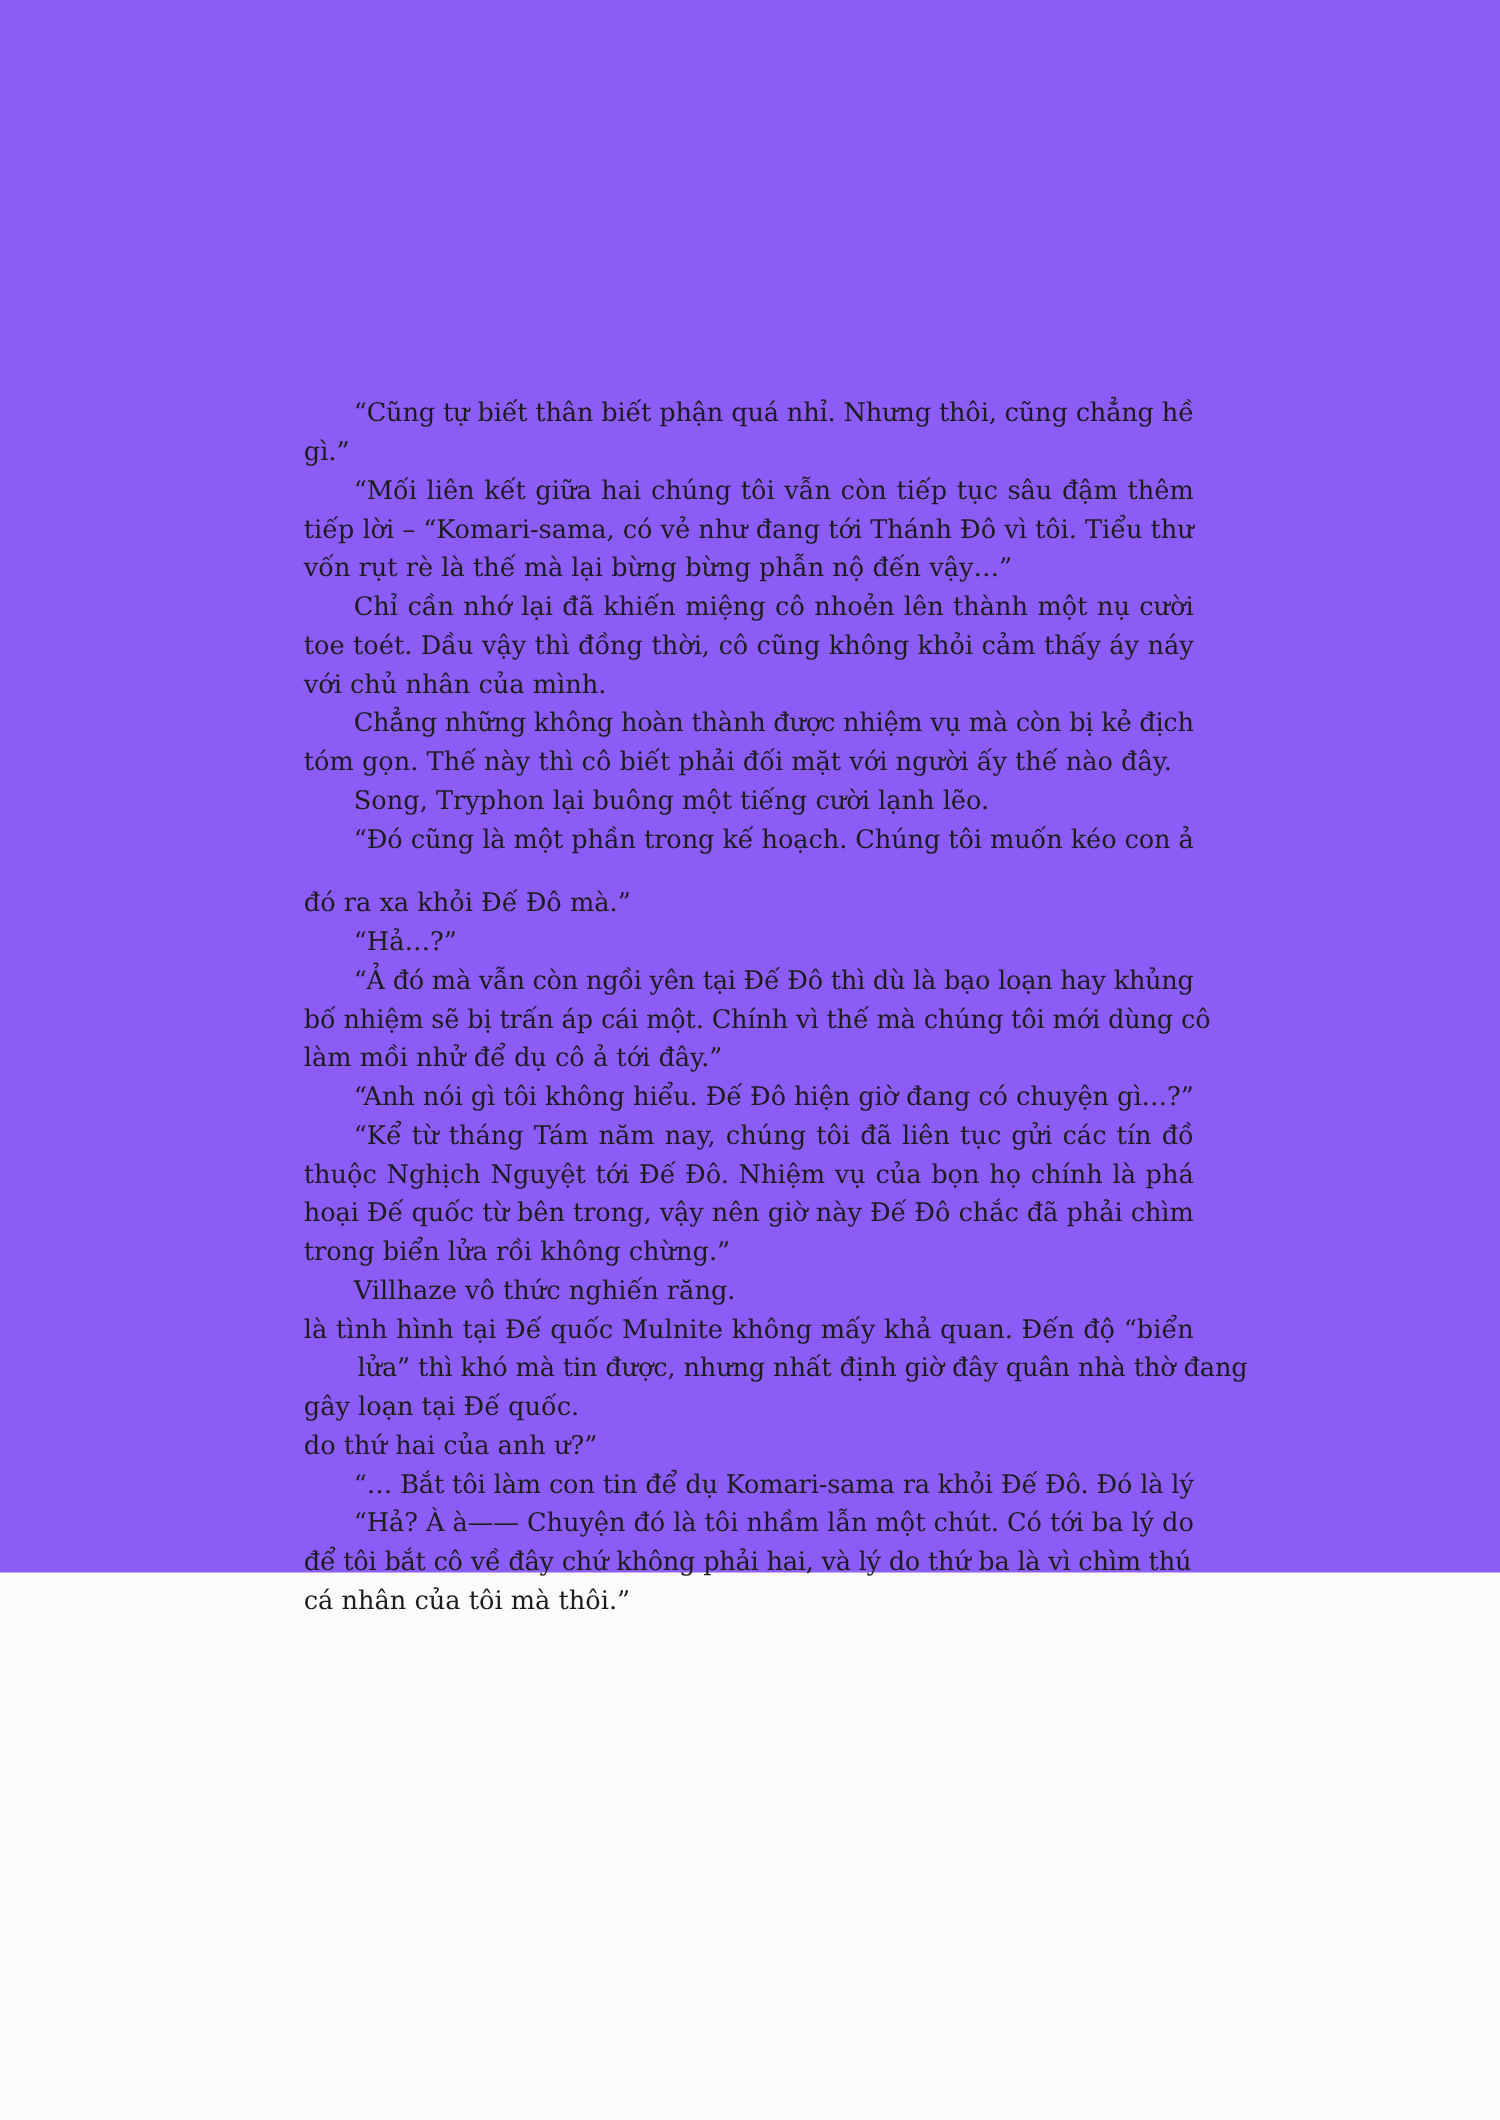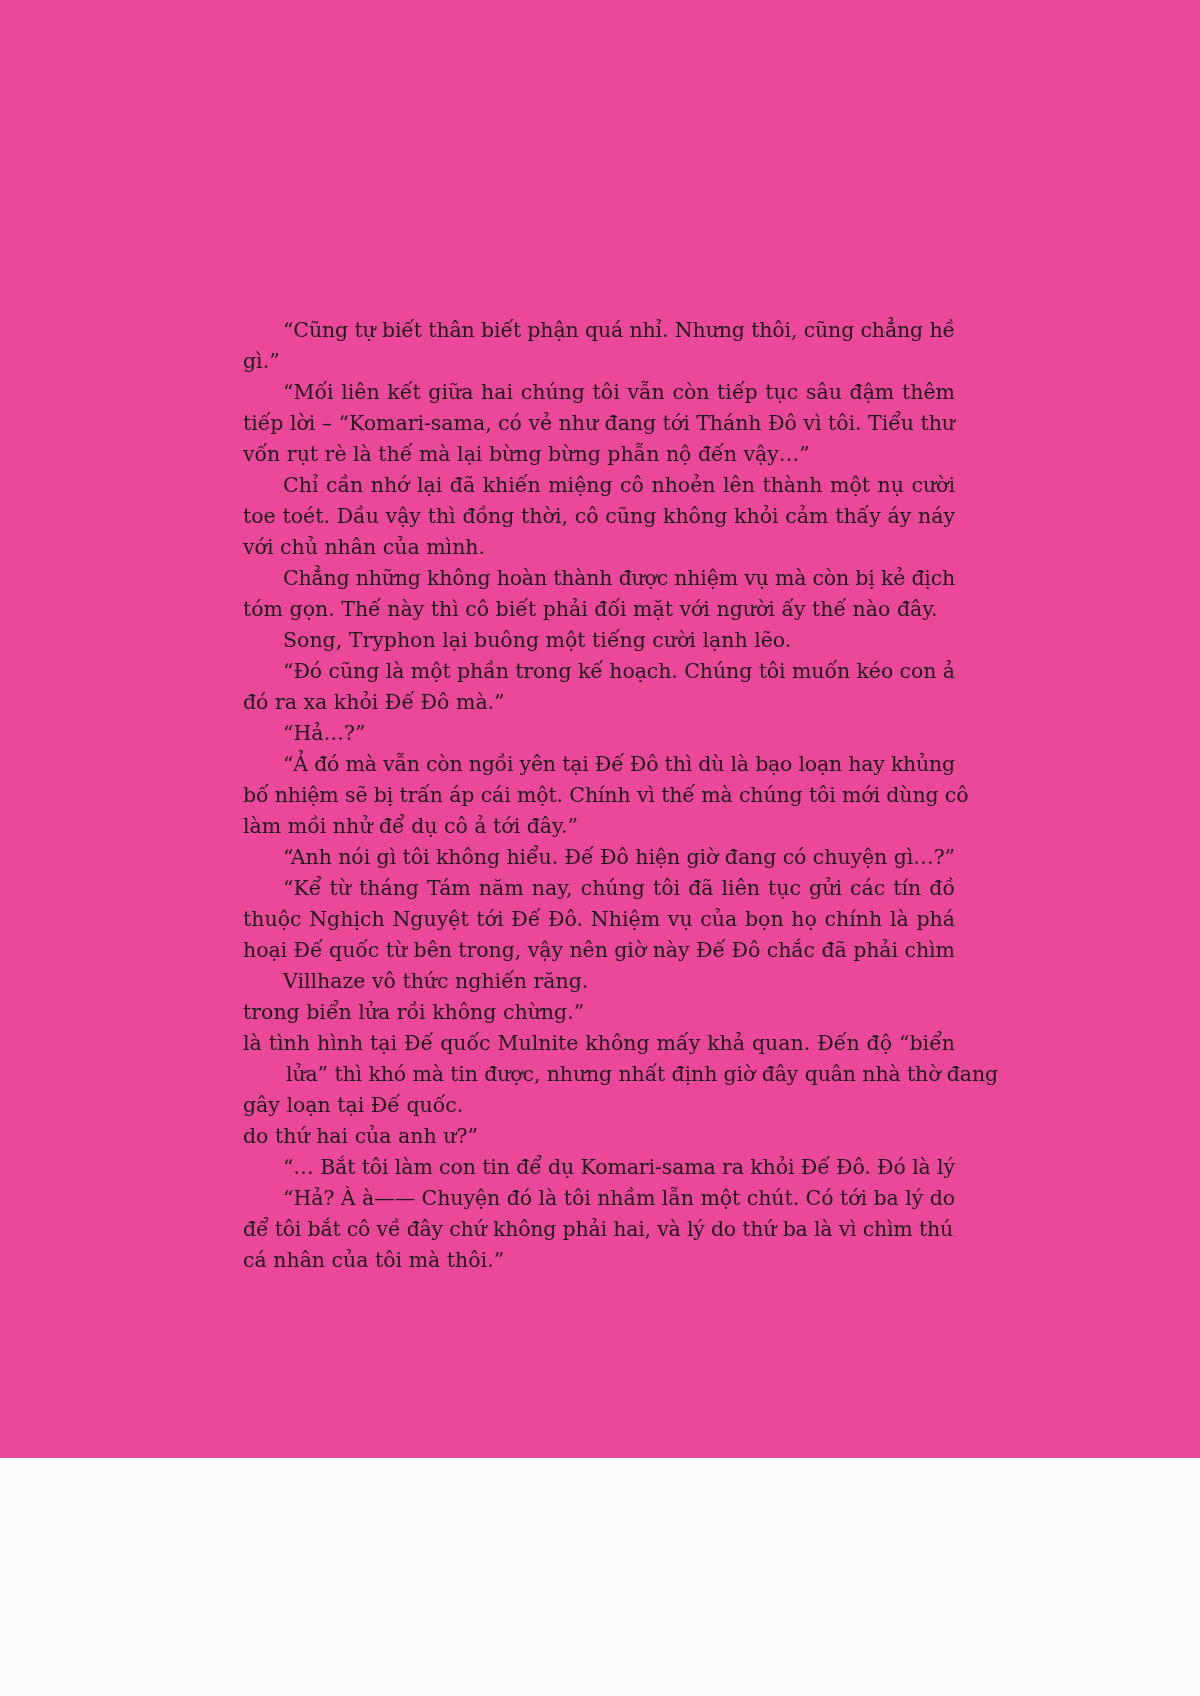--- a/index.html
+++ b/index.html
@@ -10,22 +10,22 @@
     body {
       width: 1200px;
       height: 1696px;
       position: relative;
       overflow: hidden;
     }
     .page {
       position: absolute;
       left: 0; top: 0;
       width: 1200px;
-      height: 1458px;
-      background: #ec4899;
+      height: 1258px;
+      background: #8b5cf6;
       text-decoration: underline;
     }
     .text-block {
       position: absolute;
       left: 243px;
       top: 315px;
       width: 712px;
       font-family: "DejaVu Serif", "Liberation Serif", serif;
       font-size: 20.5px;
       line-height: 31px;
@@ -52,31 +52,31 @@
       <span class="line indent" style="white-space: nowrap;">“Mối liên kết giữa hai chúng tôi vẫn còn tiếp tục sâu đậm thêm</span>
       <span class="line" style="white-space: nowrap; letter-spacing: -0.0253623px; text-align-last: left;">tiếp lời – “Komari-sama, có vẻ như đang tới Thánh Đô vì tôi. Tiểu thư</span>
       <span class="line last" style="white-space: nowrap;">vốn rụt rè là thế mà lại bừng bừng phẫn nộ đến vậy…”</span>
       <span class="line indent" style="white-space: nowrap;">Chỉ cần nhớ lại đã khiến miệng cô nhoẻn lên thành một nụ cười</span>
       <span class="line" style="white-space: nowrap;">toe toét. Dầu vậy thì đồng thời, cô cũng không khỏi cảm thấy áy náy</span>
       <span class="line last" style="white-space: nowrap;">với chủ nhân của mình.</span>
       <span class="line indent" style="white-space: nowrap; letter-spacing: -0.194271px; text-align-last: left;">Chẳng những không hoàn thành được nhiệm vụ mà còn bị kẻ địch</span>
       <span class="line last" style="white-space: nowrap;">tóm gọn. Thế này thì cô biết phải đối mặt với người ấy thế nào đây.</span>
       <span class="line indent last" style="white-space: nowrap;">Song, Tryphon lại buông một tiếng cười lạnh lẽo.</span>
       <span class="line indent" style="white-space: nowrap; letter-spacing: -0.0783811px; text-align-last: left;">“Đó cũng là một phần trong kế hoạch. Chúng tôi muốn kéo con ả</span>
-      <span class="line last" style="white-space: nowrap;">đó ra xa khỏi Đế Đô mà.”</span>
+      <span class="line last" style="white-space: nowrap; margin-top: 20px;">đó ra xa khỏi Đế Đô mà.”</span>
       <span class="line indent last" style="white-space: nowrap;">“Hả…?”</span>
       <span class="line indent" style="white-space: nowrap; letter-spacing: -0.2146px; text-align-last: left;">“Ả đó mà vẫn còn ngồi yên tại Đế Đô thì dù là bạo loạn hay khủng</span>
       <span class="line" style="white-space: nowrap; letter-spacing: -0.133502px; text-align-last: left;">bố nhiệm sẽ bị trấn áp cái một. Chính vì thế mà chúng tôi mới dùng cô</span>
       <span class="line last" style="white-space: nowrap;">làm mồi nhử để dụ cô ả tới đây.”</span>
       <span class="line indent last" style="white-space: nowrap; letter-spacing: -0.0662202px; text-align-last: left;">“Anh nói gì tôi không hiểu. Đế Đô hiện giờ đang có chuyện gì…?”</span>
       <span class="line indent" style="white-space: nowrap;">“Kể từ tháng Tám năm nay, chúng tôi đã liên tục gửi các tín đồ</span>
       <span class="line" style="white-space: nowrap;">thuộc Nghịch Nguyệt tới Đế Đô. Nhiệm vụ của bọn họ chính là phá</span>
       <span class="line" style="white-space: nowrap; letter-spacing: -0.0487689px; text-align-last: left;">hoại Đế quốc từ bên trong, vậy nên giờ này Đế Đô chắc đã phải chìm</span>
+      <span class="line last" style="white-space: nowrap;">trong biển lửa rồi không chừng.”</span>
       <span class="line indent last" style="white-space: nowrap;">Villhaze vô thức nghiến răng.</span>
-      <span class="line last" style="white-space: nowrap;">trong biển lửa rồi không chừng.”</span>
       <span class="line" style="white-space: nowrap;">là tình hình tại Đế quốc Mulnite không mấy khả quan. Đến độ “biển</span>
       <span class="line" style="white-space: nowrap; letter-spacing: -0.11917px; text-align-last: left; margin-left: 43px;">lửa” thì khó mà tin được, nhưng nhất định giờ đây quân nhà thờ đang</span>
       <span class="line last" style="white-space: nowrap;">gây loạn tại Đế quốc.</span>
       <span class="line last" style="white-space: nowrap;">do thứ hai của anh ư?”</span>
       <span class="line indent" style="white-space: nowrap; letter-spacing: -0.120361px; text-align-last: left;">“… Bắt tôi làm con tin để dụ Komari-sama ra khỏi Đế Đô. Đó là lý</span>
       <span class="line indent" style="white-space: nowrap; letter-spacing: -0.0521673px; text-align-last: left;">“Hả? À à—— Chuyện đó là tôi nhầm lẫn một chút. Có tới ba lý do</span>
       <span class="line" style="white-space: nowrap; letter-spacing: -0.199604px; text-align-last: left;">để tôi bắt cô về đây chứ không phải hai, và lý do thứ ba là vì chìm thú</span>
       <span class="line last" style="white-space: nowrap;">cá nhân của tôi mà thôi.”</span>
     </div>
 </div>

